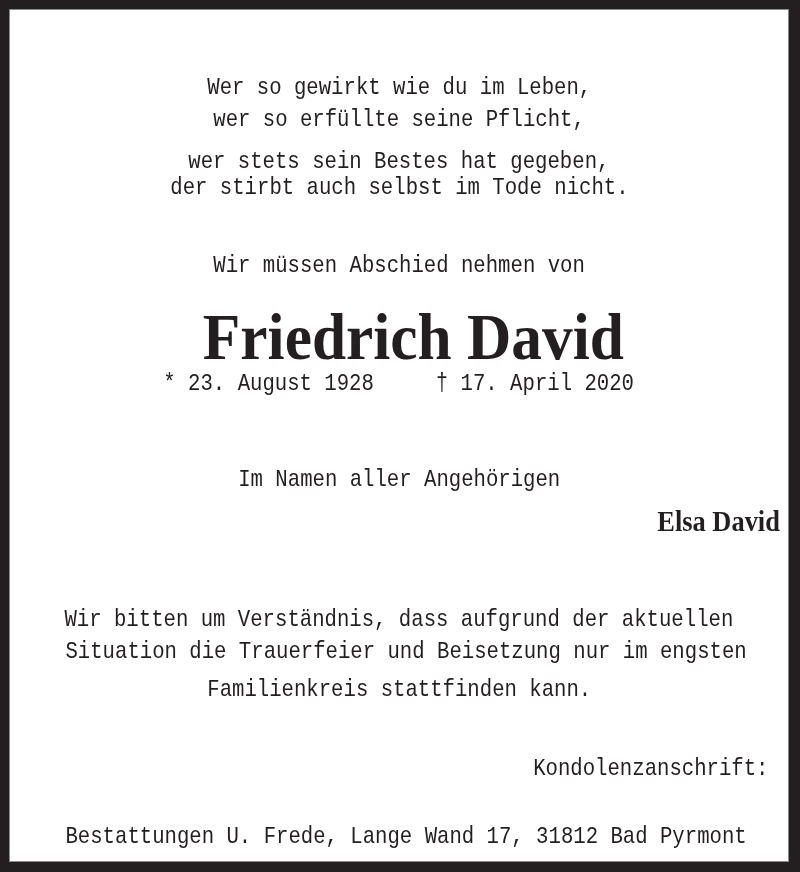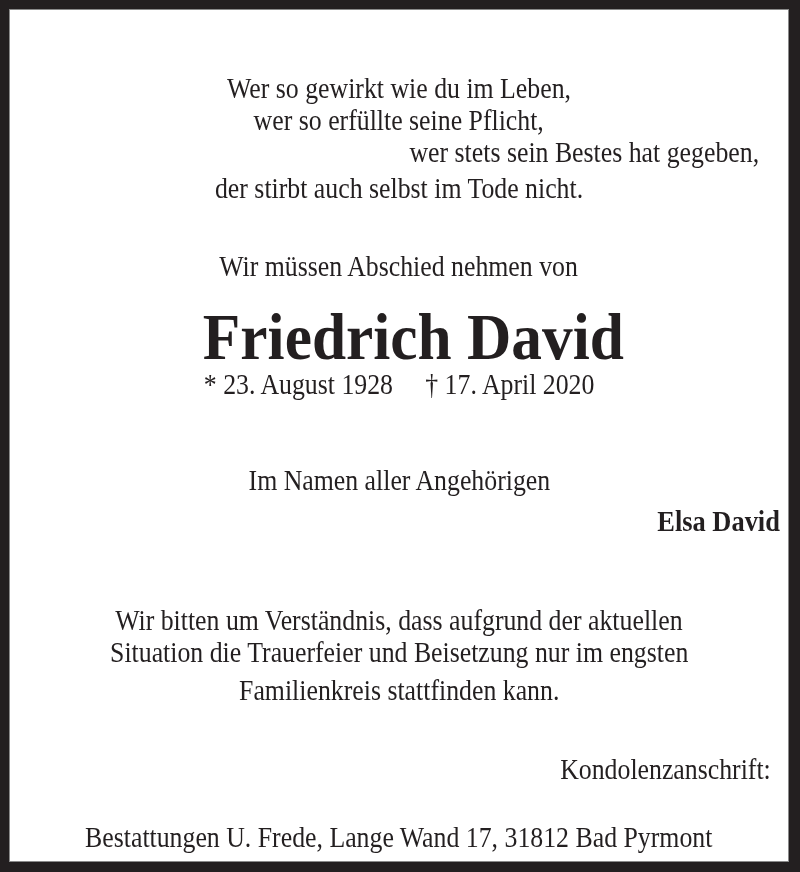--- a/index.html
+++ b/index.html
@@ -22,37 +22,37 @@
     left: 0; width: 100%;
     text-align: center;
     color: #231f20;
     font-family: "Liberation Serif", "DejaVu Serif", serif;
     white-space: nowrap;
   }
   .line span {
     display: inline-block;
     transform-origin: center center;
   }
-  .reg { font-size: 30px; line-height: 30px; }
+  .reg { font-size: 24px; line-height: 30px; font-family: Liberation Mono, monospace; }
   .reg span { transform: scaleX(0.86); }
   .big {
     font-size: 66px; line-height: 70px; font-weight: bold;
   }
   .big span { transform: scaleX(0.93); }
   .bold2 { font-size: 30px; line-height: 34px; font-weight: bold; }
   .bold2 span { transform: scaleX(0.88); }
 </style>
 </head>
 <body>
 
 <div class="card">
 
   <div class="line reg" style="top:63px;"><span>Wer so gewirkt wie du im Leben,</span></div>
   <div class="line reg" style="top:95px;"><span>wer so erfüllte seine Pflicht,</span></div>
-  <div class="line reg" style="top:127px;text-align:right;"><span>wer stets sein Bestes hat gegeben,</span></div>
+  <div class="line reg" style="top:137px;"><span>wer stets sein Bestes hat gegeben,</span></div>
   <div class="line reg" style="top:163px;"><span>der stirbt auch selbst im Tode nicht.</span></div>
 
   <div class="line reg" style="top:241px;"><span>Wir müssen Abschied nehmen von</span></div>
 
   <div class="line big" style="top:292px;margin-left:14px;"><span>Friedrich David</span></div>
 
   <div class="line reg" style="top:359px; white-space:pre;"><span style="white-space:pre;">* 23. August 1928     † 17. April 2020</span></div>
 
   <div class="line reg" style="top:455px;"><span>Im Namen aller Angehörigen</span></div>
   <div class="line bold2" style="top:494px;text-align:right;"><span>Elsa David</span></div>

